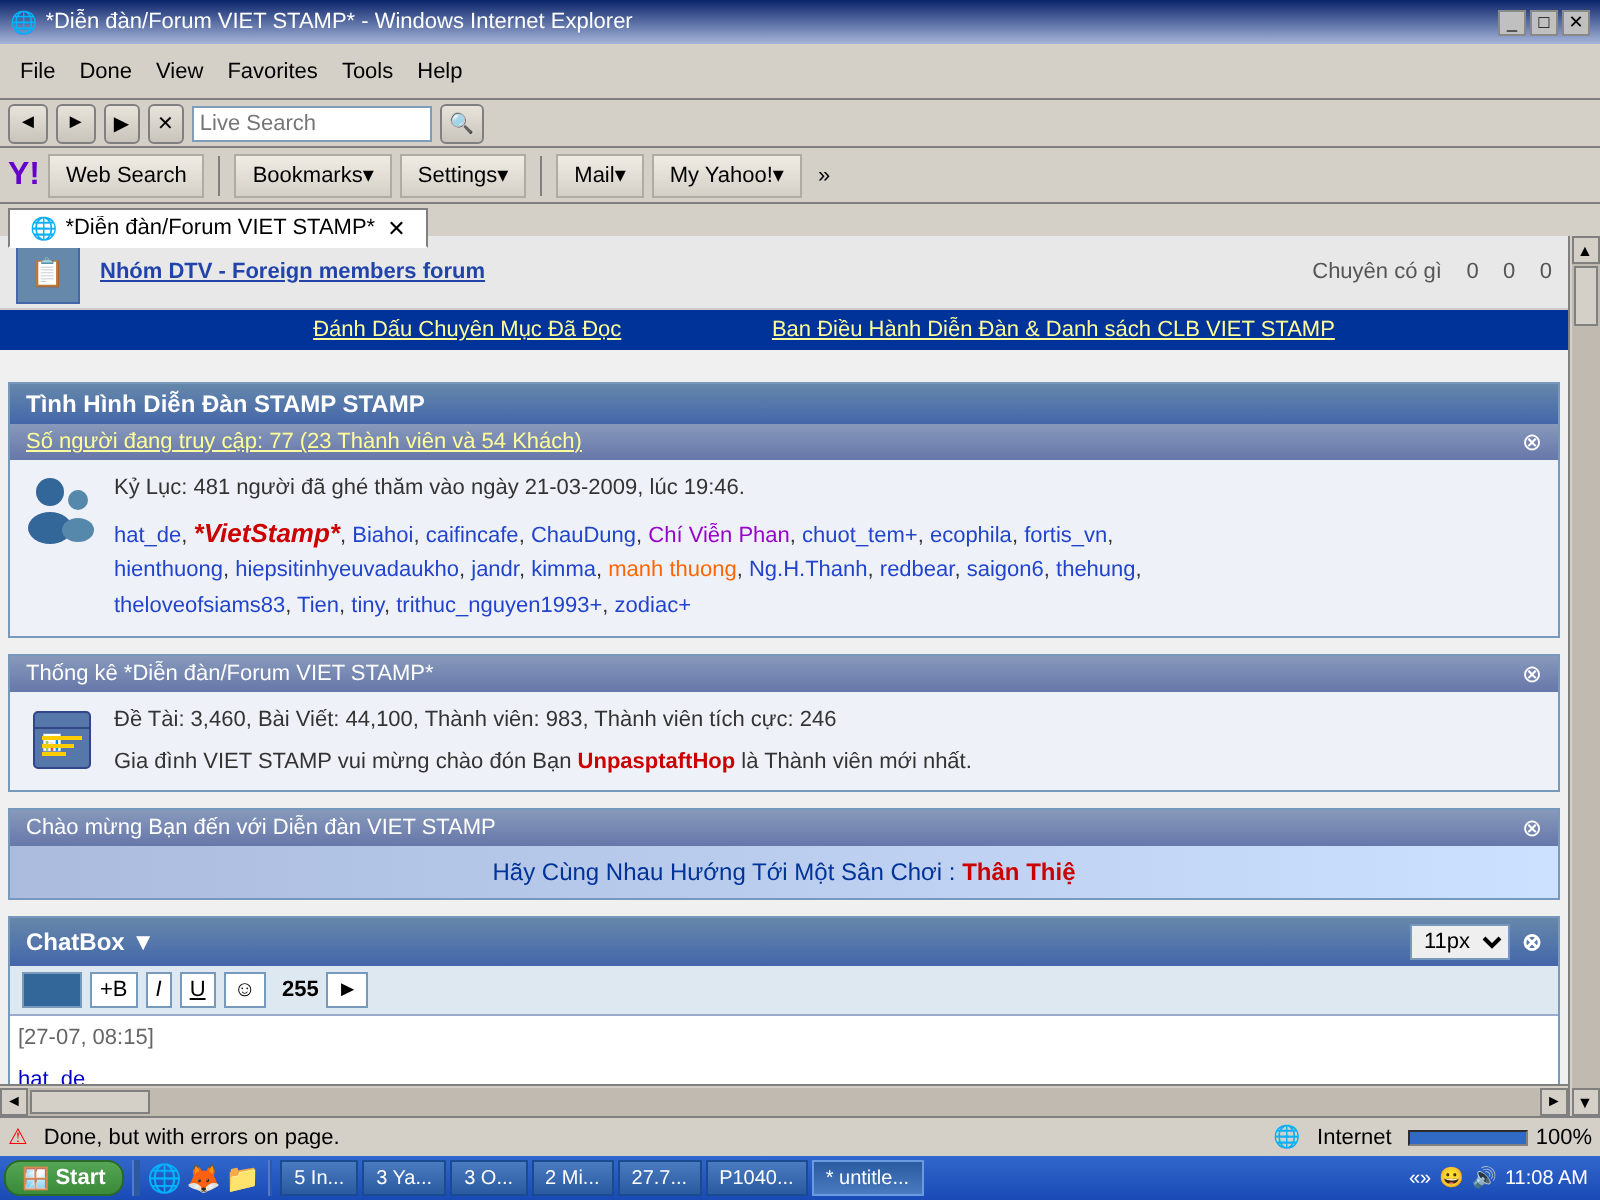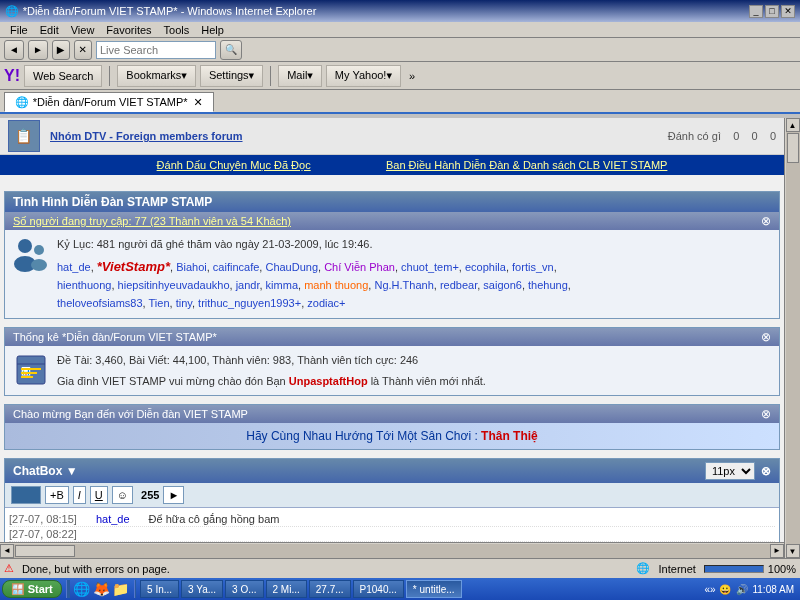--- a/index.html
+++ b/index.html
@@ -27,21 +27,21 @@
       cursor: pointer;
       color: black;
     }
 
     
     .menu-bar {
       background: #d4d0c8;
       border-bottom: 1px solid #808080;
       display: flex;
       align-items: center;
-      height: 16px;
+      height: 28px;
       padding: 0 4px;
     }
     .menu-item {
       padding: 2px 6px;
       font-size: 11px;
       cursor: pointer;
     }
 
     
     .address-bar {
@@ -315,21 +315,21 @@
       padding: 0 2px;
       margin-left: 33px;
     }
     .chatbox-messages {
       background: white;
       min-height: 40px;
       padding: 4px;
       font-size: 11px;
       border-bottom: 1px solid #ccc;
     }
-    .chat-msg { padding: 1px 0; border-bottom: 1px dotted #ddd; display: flex; gap: 19px; }
+    .chat-msg { padding: 1px 0; border-bottom: 1px dotted #ddd; display: flex; gap: 9px; flex-direction: column; }
     .chat-time { color: #666; white-space: nowrap; }
     .chat-user { color: #0000cc; }
     .chat-text { color: #333; }
 
     
     .v-scrollbar {
       position: absolute;
       right: 0;
       top: 118px;
       bottom: 42px;
@@ -378,21 +378,21 @@
   </div>
   <div class="title-bar-right">
     <div class="title-btn">_</div>
     <div class="title-btn">□</div>
     <div class="title-btn">✕</div>
   </div>
 </div>
 
 <div class="menu-bar">
   <span class="menu-item">File</span>
-  <span class="menu-item">Edit</span>
+  <span class="menu-item">Done</span>
   <span class="menu-item">View</span>
   <span class="menu-item">Favorites</span>
   <span class="menu-item">Tools</span>
   <span class="menu-item">Help</span>
 </div>
 
 <div class="address-bar">
   <button class="nav-btn">◄</button>
   <button class="nav-btn">►</button>
   <button class="nav-btn">▶</button>
@@ -420,21 +420,21 @@
     <span style="margin-left:6px;cursor:pointer;">✕</span>
   </div>
 </div>
 
 <div class="content-area" style="right:16px; bottom:58px;">
 
   <div class="forum-header-row">
     <div class="forum-icon">📋</div>
     <a class="forum-link">Nhóm DTV - Foreign members forum</a>
     <div class="forum-stats">
-      <span>Đánh có gì</span>
+      <span>Chuyên có gì</span>
       &nbsp;&nbsp;
       <span>0</span>
       &nbsp;&nbsp;&nbsp;0 &nbsp;&nbsp; 0
     </div>
   </div>
 
   <div class="action-links-row">
     <a>Đánh Dấu Chuyên Mục Đã Đọc</a>
     &nbsp;&nbsp;&nbsp;
     <a>Ban Điều Hành Diễn Đàn &amp; Danh sách CLB VIET STAMP</a>

